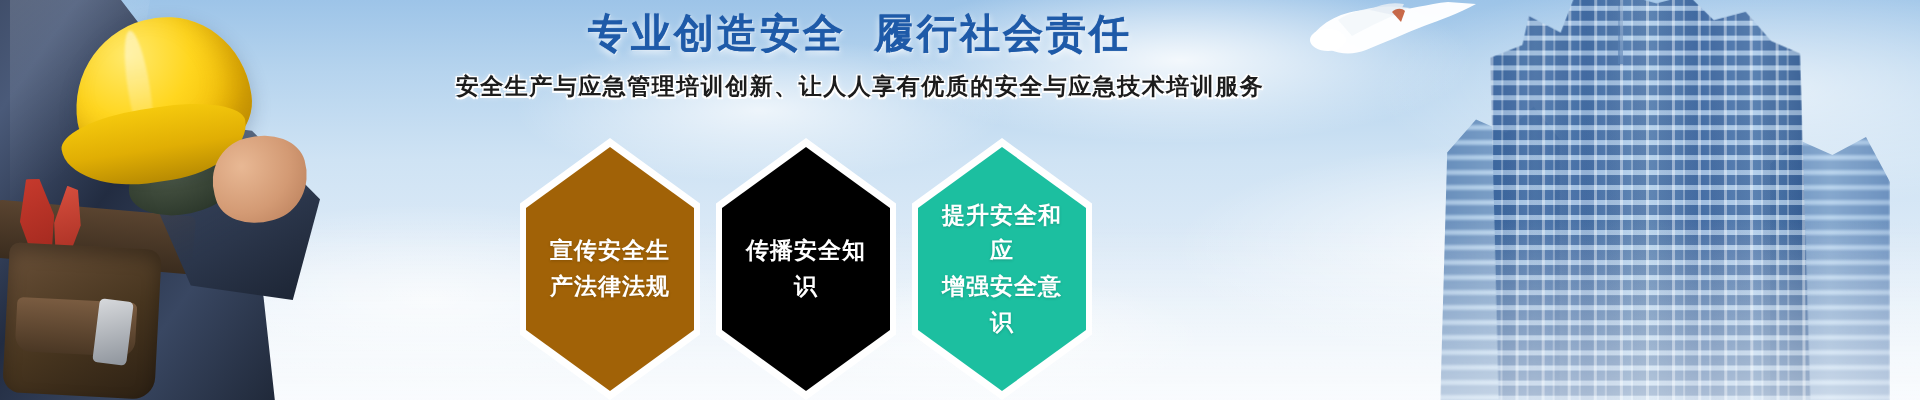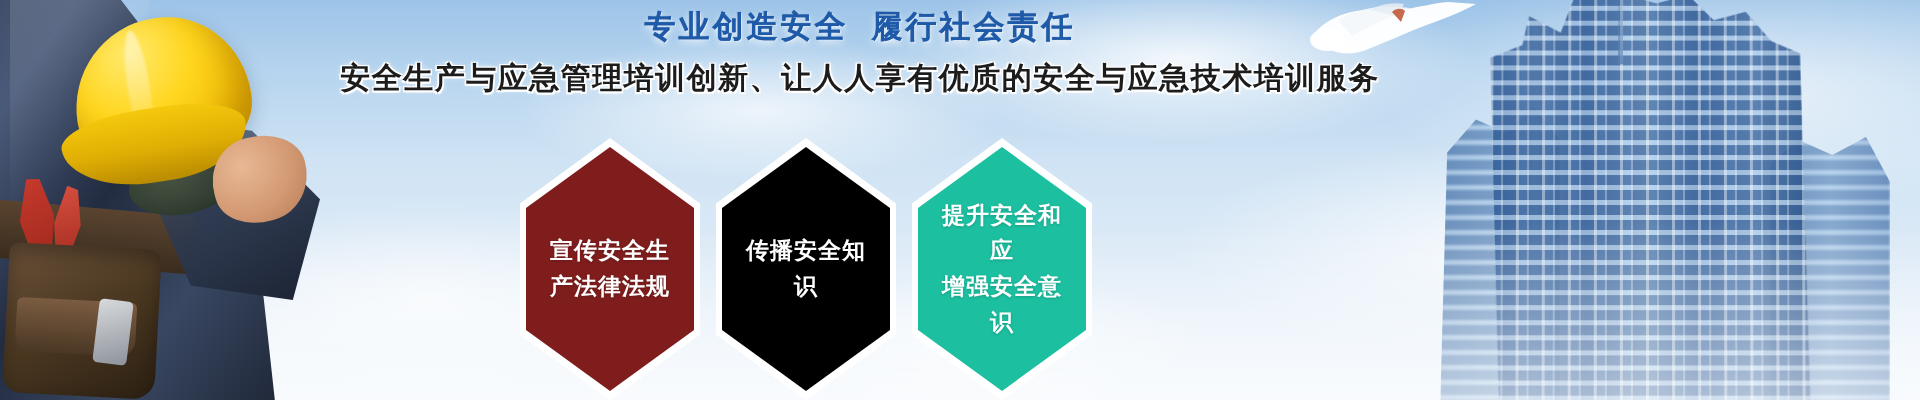--- a/index.html
+++ b/index.html
@@ -242,33 +242,33 @@
   .headline-block {
     position: absolute;
     left: 330px;
     top: 0;
     width: 1060px;
     text-align: center;
   }
   .headline {
     margin: 0;
     padding-top: 6px;
-    font-size: 31px;
+    font-size: 40px;
     font-weight: bold;
     letter-spacing: 3px;
     color: #1e5aa8;
     white-space: pre;
     text-shadow:
       0 0 1px #1e5aa8,
       1px 1px 0 rgba(255,255,255,0.65),
       0 3px 7px rgba(255,255,255,0.85);
   }
   .subhead {
     margin: 10px 0 0 0;
-    font-size: 30px;
+    font-size: 23px;
     font-weight: bold;
     letter-spacing: 1.5px;
     color: #1c1c1c;
     white-space: nowrap;
     text-shadow:
       -1.5px -1.5px 0 #ffffff,
       1.5px -1.5px 0 #ffffff,
       -1.5px 1.5px 0 #ffffff,
       1.5px 1.5px 0 #ffffff,
       0 0 6px rgba(255,255,255,0.9);
@@ -360,21 +360,21 @@
   </div>
 
   <div class="headline-block">
     <h1 class="headline" style="color: rgb(30, 90, 168);">专业创造安全  履行社会责任</h1>
     <p class="subhead">安全生产与应急管理培训创新、让人人享有优质的安全与应急技术培训服务</p>
   </div>
 
   <div class="hex-row">
 
     <div class="hex">
-      <div class="hex-inner" style="background: #7f1d1d;">
+      <div class="hex-inner" style="background: #a16207;">
         <div class="hex-label two-line" style="white-space: pre-line;">宣传安全生
 产法律法规</div>
       </div>
     </div>
 
     <div class="hex">
       <div class="hex-inner" style="background: #000000;">
         <div class="hex-label" style="white-space: pre-line;">传播安全知识</div>
       </div>
     </div>

